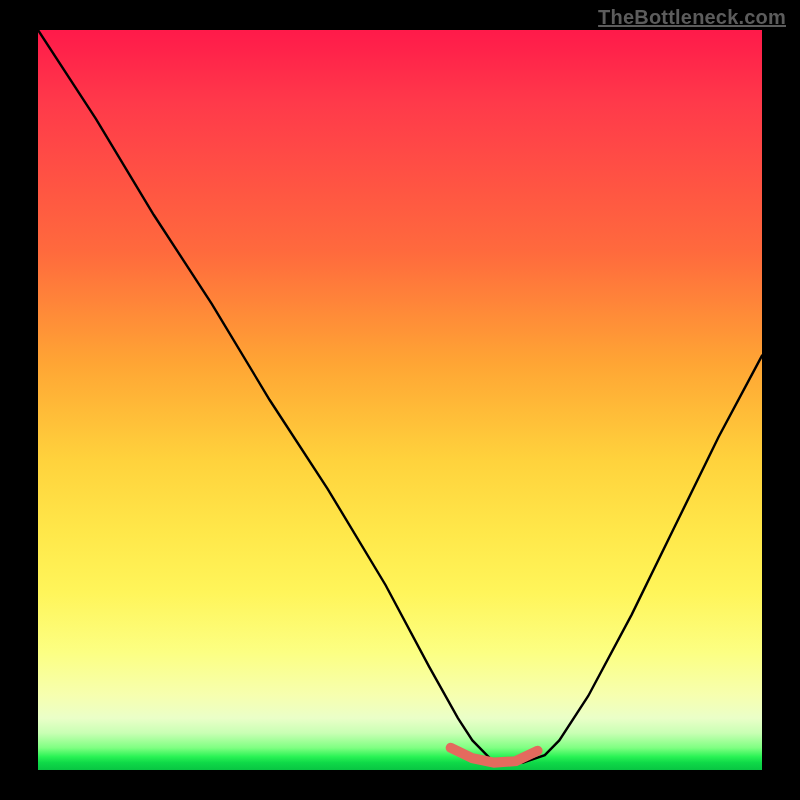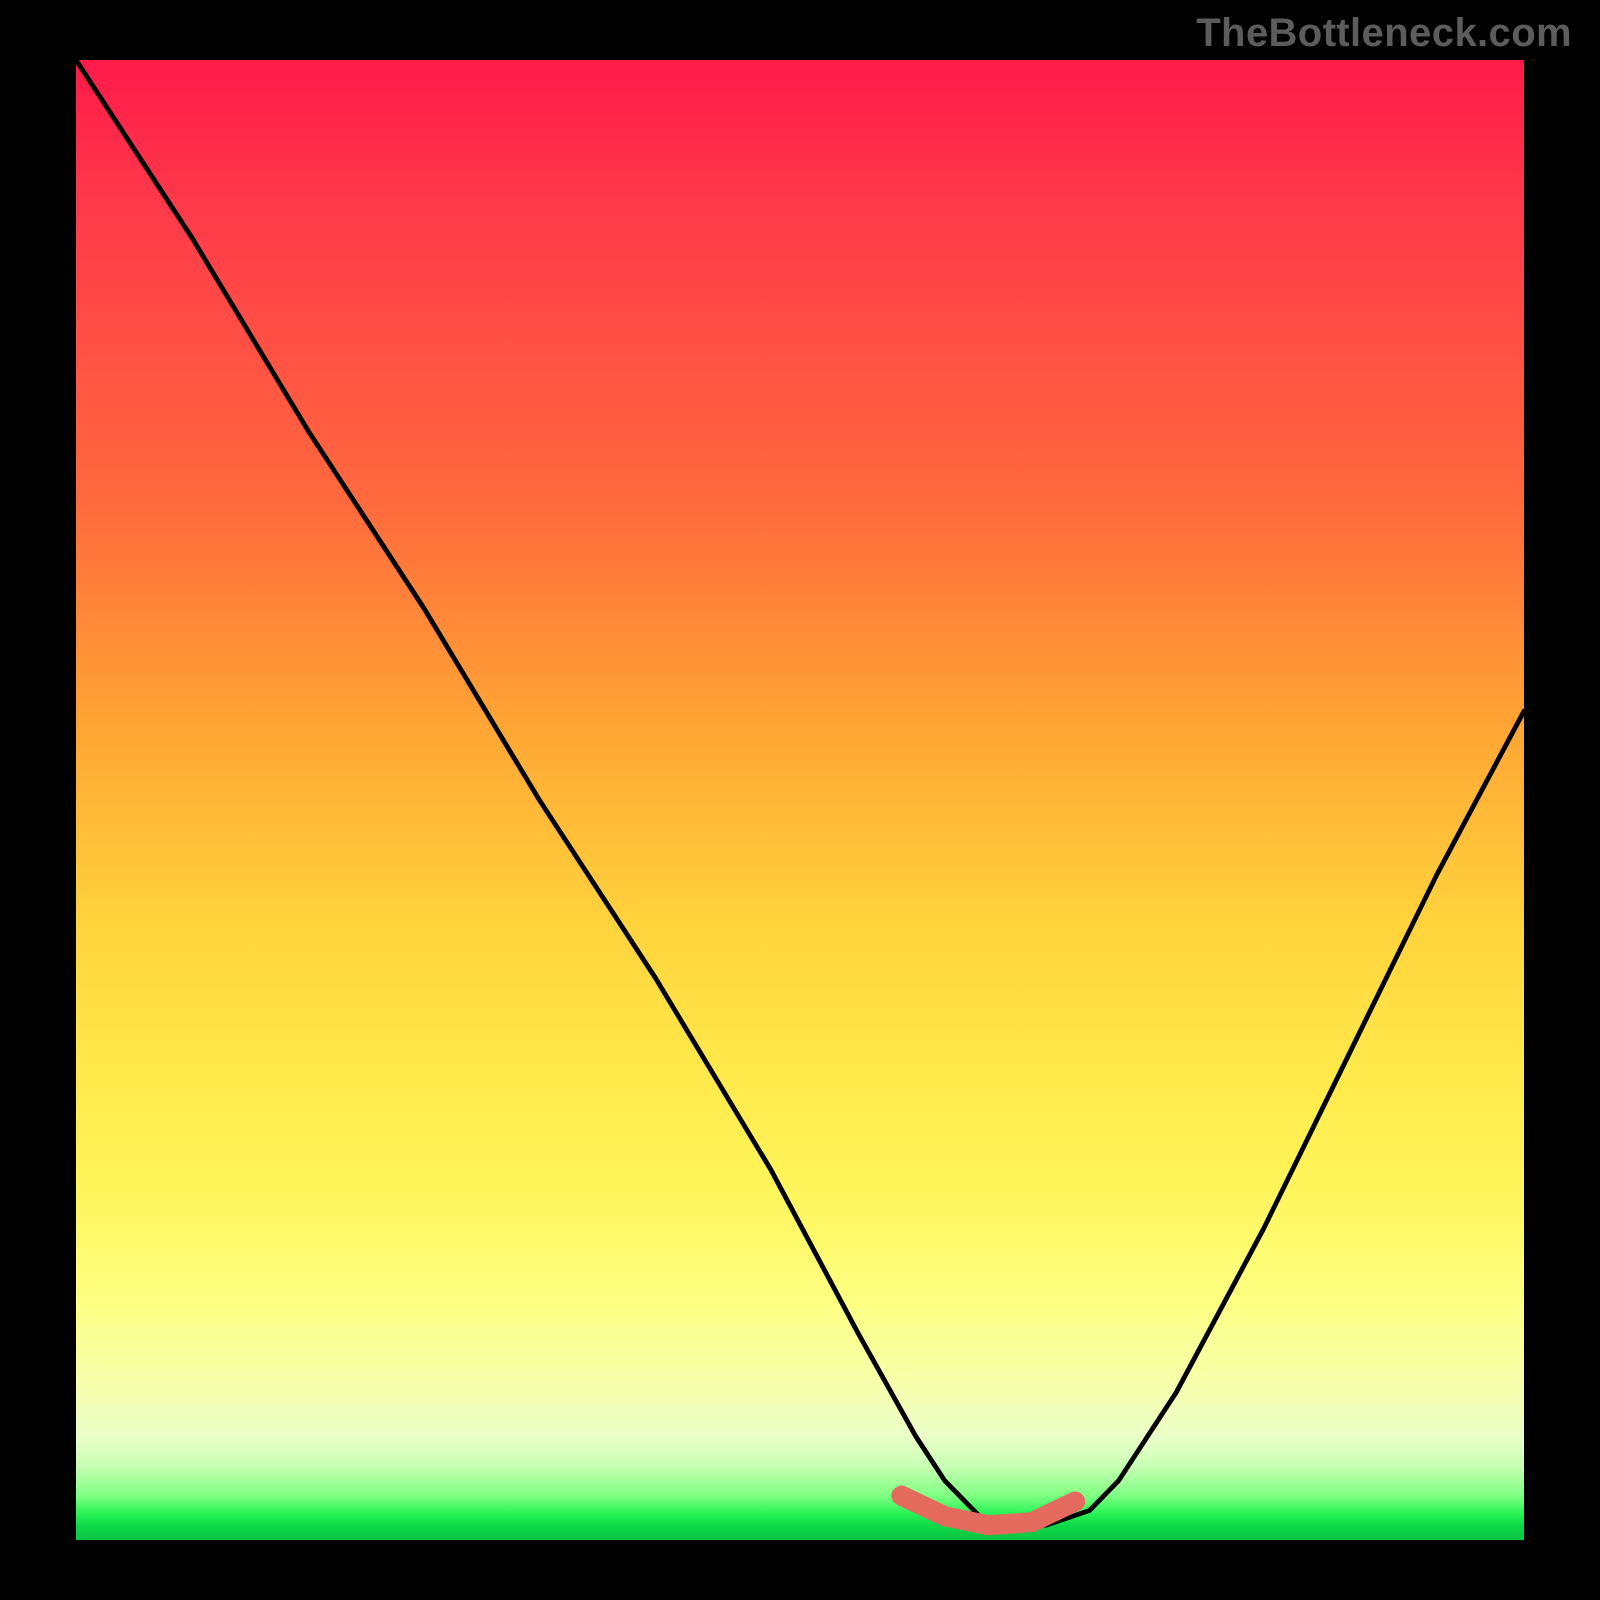--- a/index.html
+++ b/index.html
@@ -21,20 +21,21 @@
   }
   .watermark {
     position: absolute;
     top: 6px;
     right: 14px;
     font-size: 20px;
     font-weight: 600;
     color: #5c5c5c;
     letter-spacing: 0.2px;
     z-index: 50;
+    text-decoration: underline;
   }
   
   .plot {
     position: absolute;
     left: 38px;
     top: 30px;
     width: 724px;   
     height: 740px;  
     overflow: hidden;
   }

